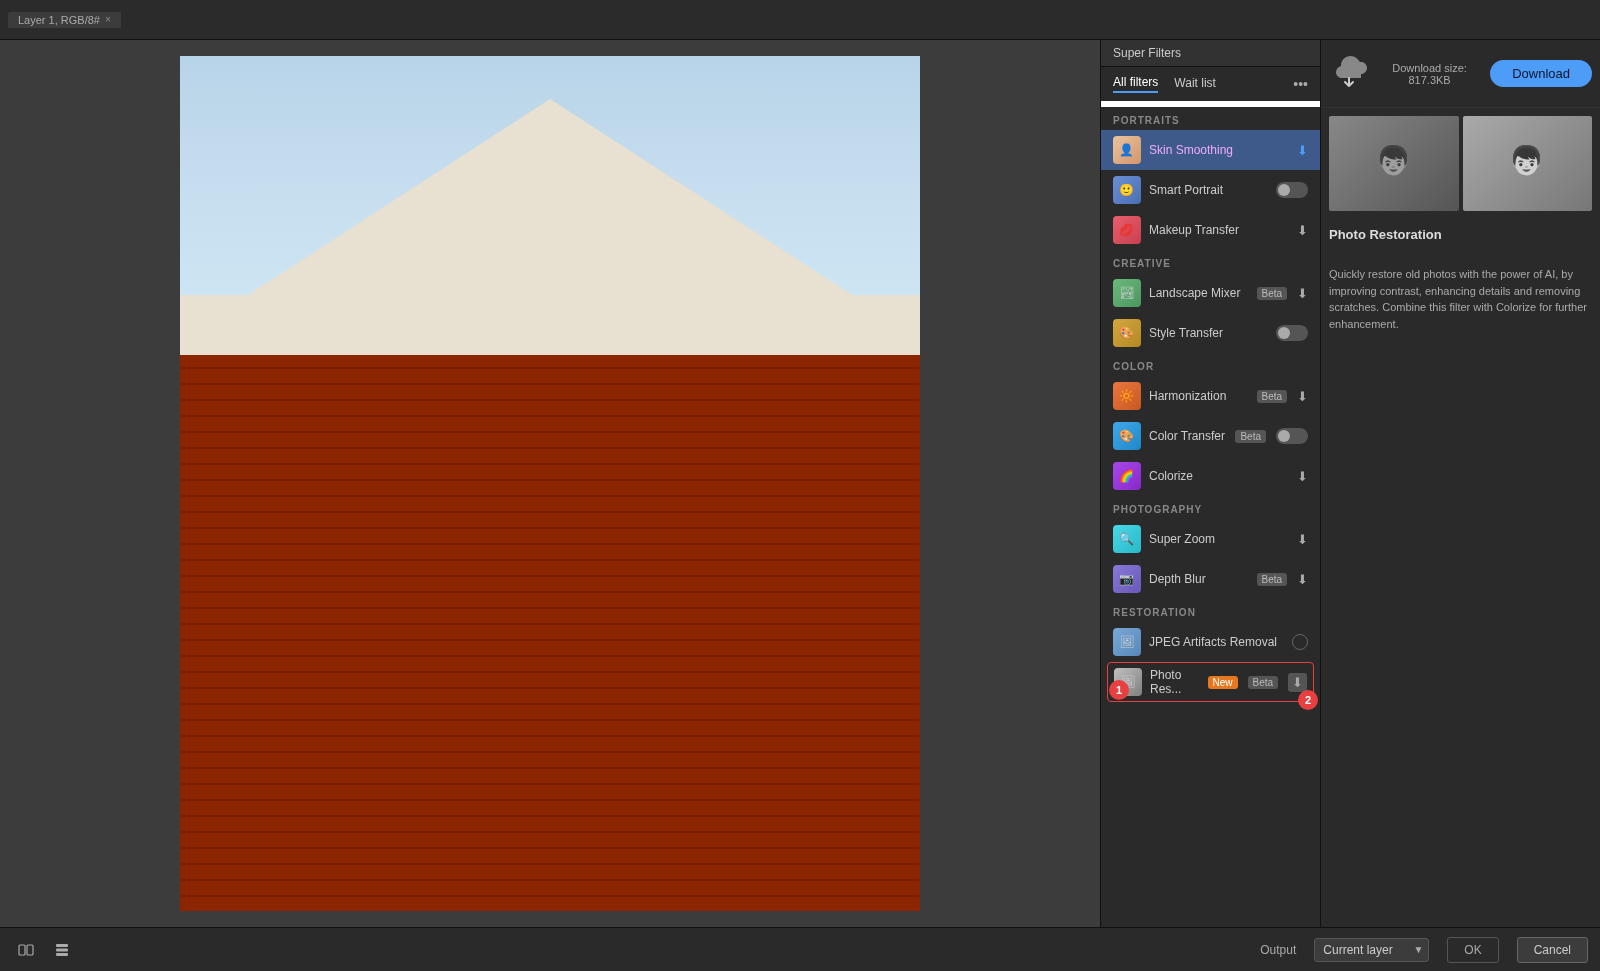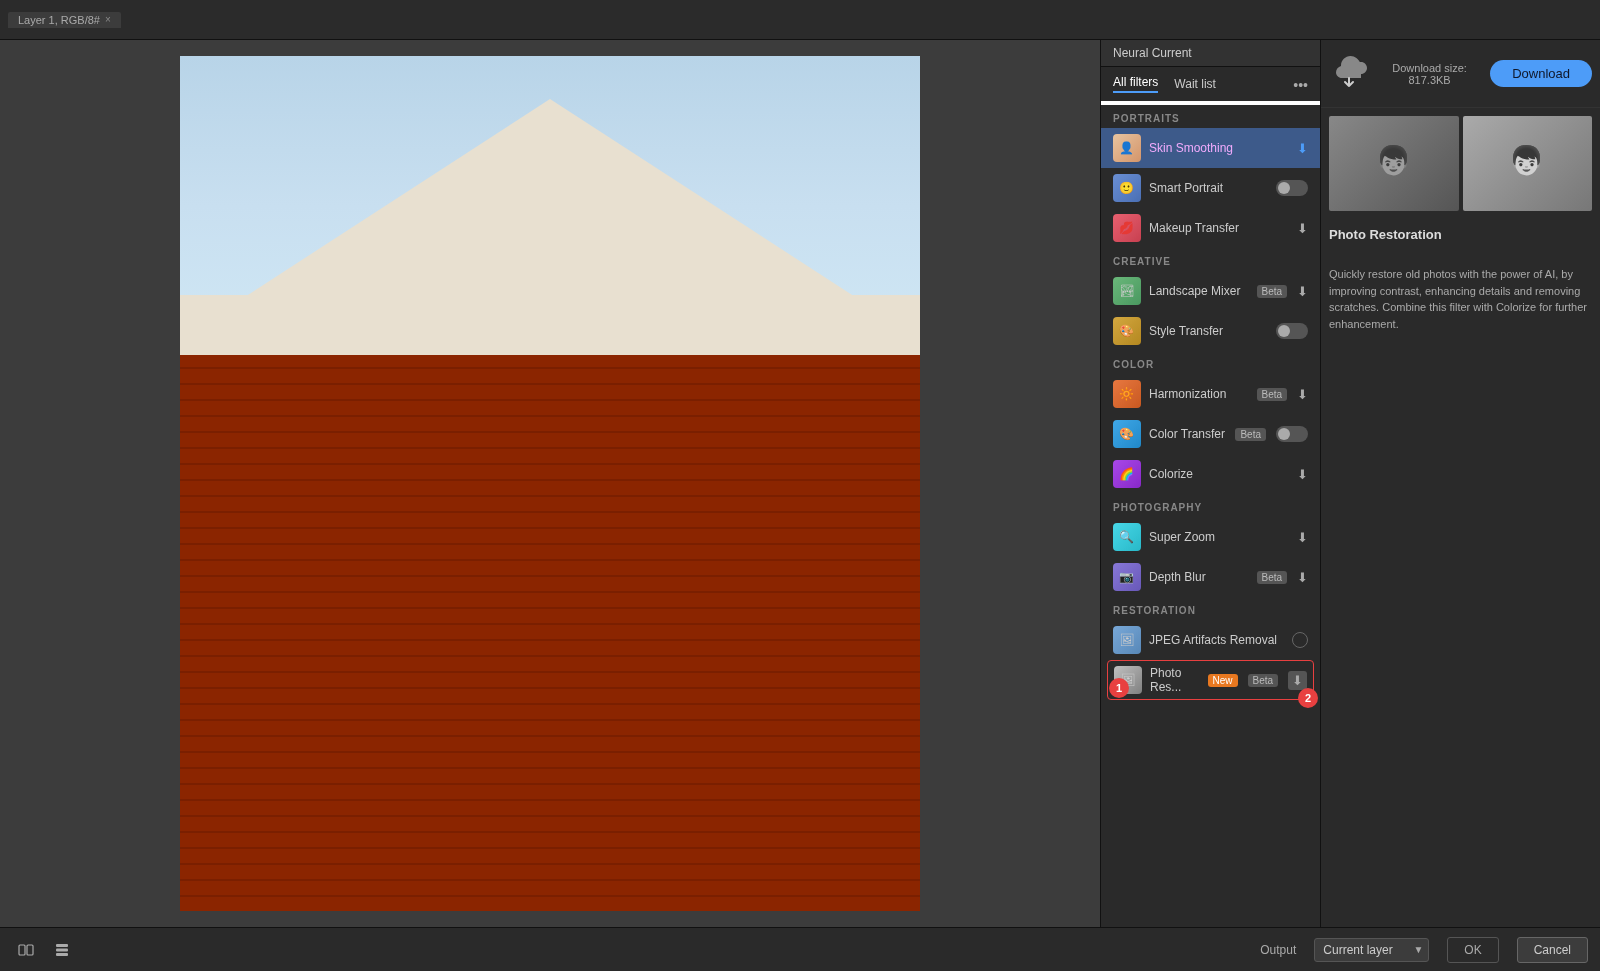--- a/index.html
+++ b/index.html
@@ -102,24 +102,24 @@
     }
     .panel-header {
       background: #323232;
       padding: 6px 12px;
       font-size: 12px;
       color: #ccc;
       border-bottom: 1px solid #111;
     }
     .panel-tabs {
       display: flex;
-      align-items: flex-end;
+      align-items: center;
       padding: 8px 12px;
       gap: 16px;
-      border-bottom: 4px solid #ffffff;
+      border-bottom: 6px solid #ffffff;
     }
     .panel-tab {
       font-size: 12px;
       color: #ccc;
       cursor: pointer;
       padding-bottom: 2px;
     }
     .panel-tab.active {
       color: #fff;
       border-bottom: 2px solid #4d9cf8;
@@ -491,21 +491,21 @@
       <div class="barn-siding"></div>
 
       <div style="position:absolute;top:5%;left:0;right:0;height:28%;overflow:hidden;">
         <div style="width:0;height:0;border-left:370px solid transparent;border-right:370px solid transparent;border-bottom:240px solid #e8e0d0;position:absolute;top:0;left:0;"></div>
       </div>
     </div>
   </div>
 
   <div class="neural-panel">
     <div class="panel-header">
-      <span>Neural Current</span>
+      <span>Super Filters</span>
     </div>
     <div class="panel-tabs">
       <div class="panel-tab active">
         <span>All filters</span>
       </div>
       <div class="panel-tab">
         <span>Wait list</span>
       </div>
       <div class="panel-tab-dots">•••</div>
     </div>

